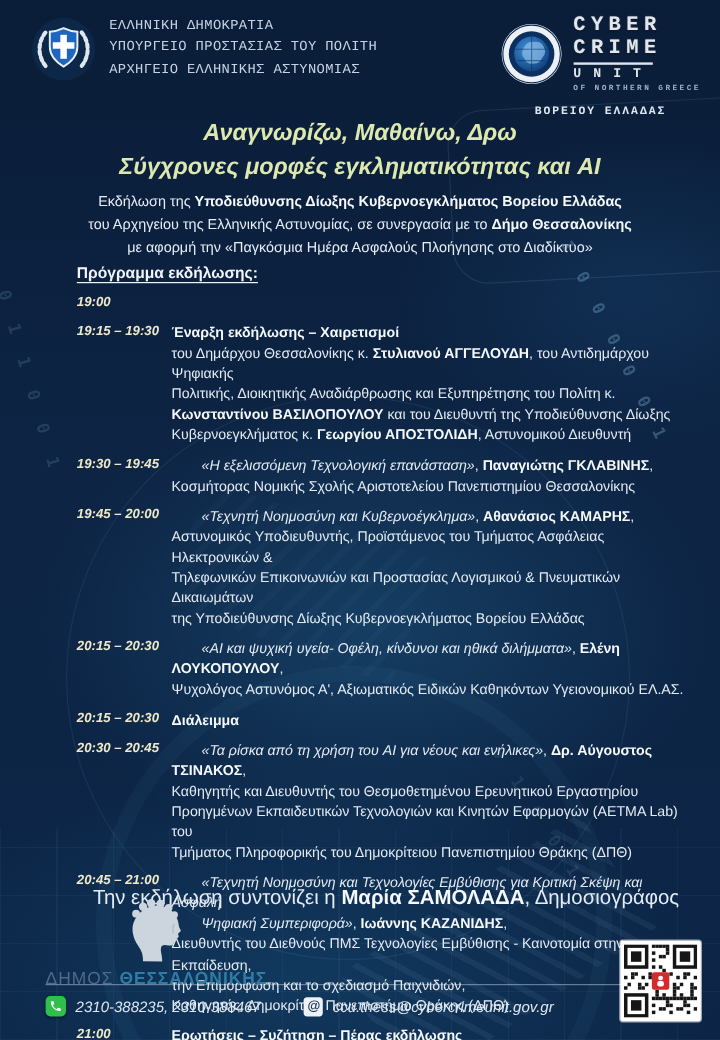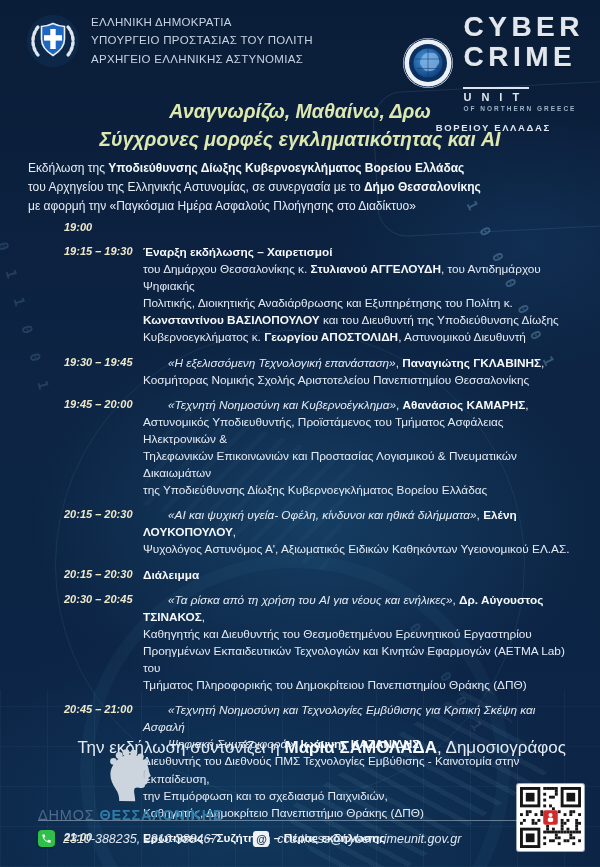--- a/index.html
+++ b/index.html
@@ -27,38 +27,38 @@
   .ticks1{position:absolute;left:295px;top:735px;width:240px;height:115px;opacity:.5;transform:rotate(-34deg);
     background:repeating-linear-gradient(62deg, rgba(150,205,235,.14) 0 5px, transparent 5px 16px);}
   .ticks2{position:absolute;left:150px;top:430px;width:200px;height:110px;opacity:.25;transform:rotate(20deg);
     background:repeating-linear-gradient(115deg, rgba(150,205,235,.12) 0 5px, transparent 5px 17px);}
   .binary{position:absolute;font-family:"DejaVu Sans Mono",monospace;font-weight:700;
     color:rgba(150,205,240,.30);font-size:14px;letter-spacing:6px;white-space:nowrap;pointer-events:none;}
   .binary.b-right{left:478px;top:198px;transform:rotate(64deg);transform-origin:left top;}
   .binary.b-left{left:10px;top:240px;transform:rotate(74deg);transform-origin:left top;opacity:.55;}
   .binary.b-bottom{left:420px;top:620px;transform:rotate(58deg);transform-origin:left top;opacity:.4;}
   
-  .hdr{position:absolute;top:13px;left:26px;right:16px;display:flex;justify-content:space-between;align-items:flex-start;}
+  .hdr{position:absolute;top:13px;left:26px;right:16px;display:flex;justify-content:space-between;align-items:flex-start;font-family:Liberation Mono, monospace;}
   .police{display:flex;align-items:center;gap:11px;}
   .police-text{font-size:11.5px;color:#c7d3e3;line-height:1.6;letter-spacing:.3px;}
   .ccu{display:flex;flex-direction:column;align-items:center;}
   .ccu-top{display:flex;align-items:center;gap:9px;}
   .ccu-words{display:flex;flex-direction:column;align-items:flex-start;line-height:1;}
-  .ccu-w1,.ccu-w2{font-size:28px;font-weight:700;letter-spacing:4.5px;color:#e2e7ee;
+  .ccu-w1,.ccu-w2{font-size:17px;font-weight:700;letter-spacing:4.5px;color:#e2e7ee;
     text-shadow:0 1px 1px rgba(0,0,0,.55), 0 0 1px #7d8da0;}
   .ccu-w2{margin-top:2px;}
-  .ccu-w3{font-size:11px;font-weight:700;letter-spacing:10px;color:#e2e7ee;margin-top:16px;
+  .ccu-w3{font-size:11px;font-weight:700;letter-spacing:10px;color:#e2e7ee;margin-top:3px;
     border-top:2px solid #dfe5ec;padding-top:3px;}
   .ccu-w4{font-size:6.5px;letter-spacing:2px;color:#9db2c7;margin-top:3px;font-weight:700;}
   .ccu-sub{margin-top:8px;font-size:9.5px;font-weight:700;letter-spacing:1.6px;color:#dfe7f0;
     text-align:center;line-height:1.55;}
   
   .title{position:absolute;top:98px;left:0;right:0;text-align:center;font-style:italic;font-weight:700;
     font-size:19.5px;line-height:1.42;color:#dde8b0;}
-  .intro{position:absolute;top:159px;left:28px;right:28px;text-align:left;font-size:12px;
+  .intro{position:absolute;top:159px;left:28px;right:28px;text-align:center;font-size:12px;
     line-height:1.6;color:#e6edf6;}
   .intro .b,.prog-desc .b,.moderator .b{font-weight:700;color:#f6f9fc;}
   .prog-desc .i{font-style:italic;margin-left:25px;}
   
   .program{position:absolute;top:220px;left:64px;right:24px;}
   .prog-head{font-size:13px;font-weight:700;color:#f2f5fa;text-decoration:underline;
     text-underline-offset:3px;margin-bottom:10px;}
   .prog-row{display:flex;margin-bottom:8px;}
   .prog-time{flex:0 0 79px;font-weight:700;font-size:11px;color:#efe9c9;line-height:1.45;font-style:italic;}
   .prog-desc{flex:1;font-size:11.8px;line-height:1.45;color:#e4ebf4;}
@@ -142,20 +142,21 @@
   </div>
 
   <div class="title">
     <div>Αναγνωρίζω, Μαθαίνω, Δρω</div>
     <div>Σύγχρονες μορφές εγκληματικότητας και AI</div>
   </div>
 
   <div class="intro"><span class="">Εκδήλωση της </span><span class="b ">Υποδιεύθυνσης Δίωξης Κυβερνοεγκλήματος Βορείου Ελλάδας</span><br><span class="">του Αρχηγείου της Ελληνικής Αστυνομίας, σε συνεργασία με το </span><span class="b ">Δήμο Θεσσαλονίκης</span><br><span class="">με αφορμή την «Παγκόσμια Ημέρα Ασφαλούς Πλοήγησης στο Διαδίκτυο»</span></div>
 
   <div class="program">
+    <div class="prog-head">Πρόγραμμα εκδήλωσης:</div>
     <div id="program-rows">
         <div class="prog-row">
           <div class="prog-time">19:00</div>
         </div>
         <div class="prog-row">
           <div class="prog-time">19:15 – 19:30</div>
           <div class="prog-desc"><span class="b ">Έναρξη εκδήλωσης – Χαιρετισμοί</span><br><span class="">του Δημάρχου Θεσσαλονίκης κ. </span><span class="b ">Στυλιανού ΑΓΓΕΛΟΥΔΗ</span><span class="">, του Αντιδημάρχου Ψηφιακής</span><br><span class="">Πολιτικής, Διοικητικής Αναδιάρθρωσης και Εξυπηρέτησης του Πολίτη κ.</span><br><span class="b ">Κωνσταντίνου ΒΑΣΙΛΟΠΟΥΛΟΥ</span><span class=""> και του Διευθυντή της Υποδιεύθυνσης Δίωξης</span><br><span class="">Κυβερνοεγκλήματος κ. </span><span class="b ">Γεωργίου ΑΠΟΣΤΟΛΙΔΗ</span><span class="">, Αστυνομικού Διευθυντή</span></div>
         </div>
         <div class="prog-row">
           <div class="prog-time">19:30 – 19:45</div>

